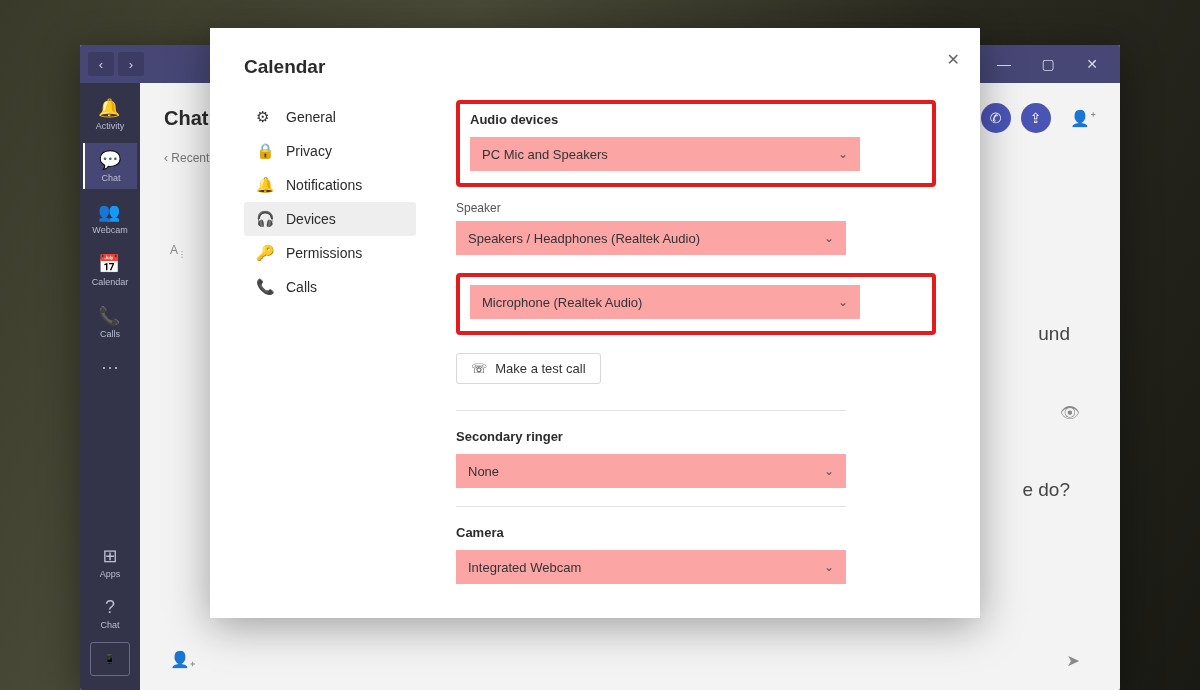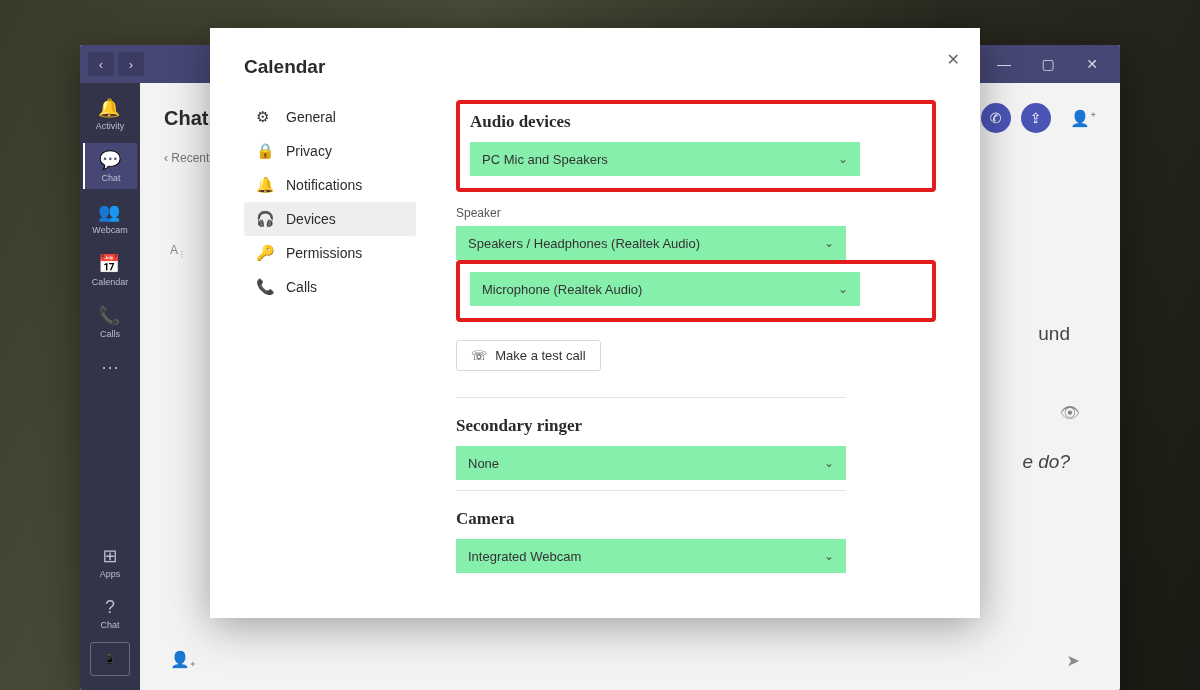--- a/index.html
+++ b/index.html
@@ -65,25 +65,25 @@
   .modal h1 { font-size: 19px; font-weight: 700; color: #2b2b2b; margin-bottom: 22px; }
   .modal-body { display: flex; gap: 40px; }
   .settings-nav { width: 190px; }
   .settings-nav .sitem {
     display: flex; align-items: center; gap: 12px; padding: 8px 12px;
     font-size: 14px; color: #2b2b2b; border-radius: 3px; cursor: pointer;
   }
   .settings-nav .sitem.active { background: #eeeeee; }
   .settings-nav .sitem .sico { width: 18px; font-size: 15px; color: #333; }
   .settings-panel { flex: 1; padding-right: 10px; }
-  .group { }
-  .group-label { font-size: 17px; font-weight: 700; color: #2b2b2b; margin-bottom: 10px; font-family: Liberation Serif, serif; }
+  .group { margin-bottom: 18px; }
+  .group-label { font-size: 13px; font-weight: 700; color: #2b2b2b; margin-bottom: 10px; }
   .sub-label { font-size: 12px; font-weight: 400; color: #555; margin-bottom: 6px; }
   .select {
-    width: 390px; height: 34px; background: #86efac; border: none;
+    width: 390px; height: 34px; background: #fca5a5; border: none;
     display: flex; align-items: center; justify-content: space-between;
     padding: 0 12px; font-size: 13px; color: #333; cursor: pointer;
   }
   .select .chev { color: #555; font-size: 12px; }
   .highlight-red { border: 4px solid #e21c1c; border-radius: 4px; padding: 8px 10px 12px 10px; margin-bottom: 14px; width: 480px; }
   .testcall-btn {
     display: inline-flex; align-items: center; gap: 8px; border: 1px solid #d8d8d8;
     background: #fff; padding: 7px 14px; font-size: 13px; color: #333; border-radius: 3px;
     margin-top: 4px; margin-bottom: 16px; cursor: pointer;
   }
@@ -155,21 +155,21 @@
             </div>
           <div class="circle-btn">
               <span>⇪</span>
             </div>
           <span style="color:#888; font-size:16px; margin-left:10px;">👤⁺</span>
         </div>
       </div>
       <div class="recent">‹  Recent</div>
       <div class="Aicon">A<sub style="font-size:8px;">⋮</sub></div>
       <div class="textline" style="position:absolute; right:50px; top:180px;">und</div>
-      <div class="textline" style="position:absolute; right:50px; top:308px;font-style:italic;">e do?</div>
+      <div class="textline" style="position:absolute; right:50px; top:336px;">e do?</div>
       <div class="eye">👁</div>
       <div class="send">➤</div>
       <div class="addperson">👤₊</div>
     </div>
   </div>
 </div>
 
 <div class="modal">
   <div class="close">✕</div>
   <h1>Calendar</h1>

